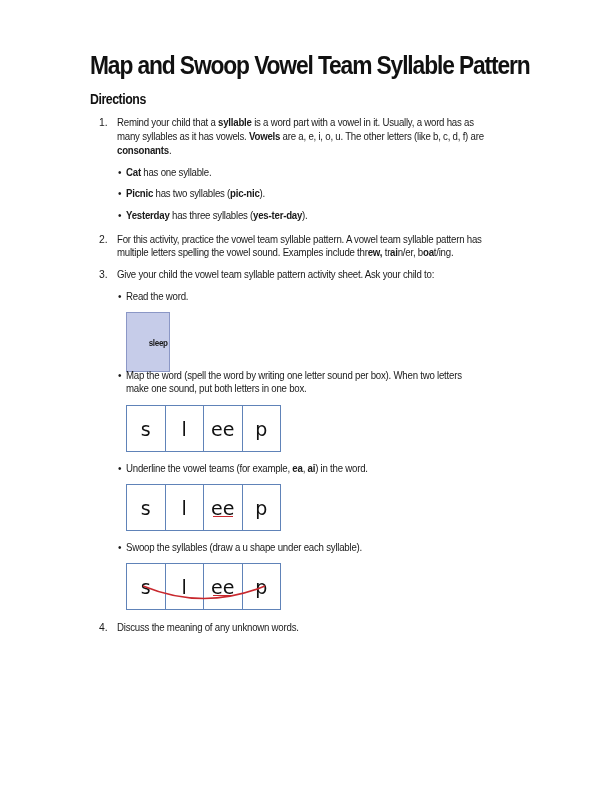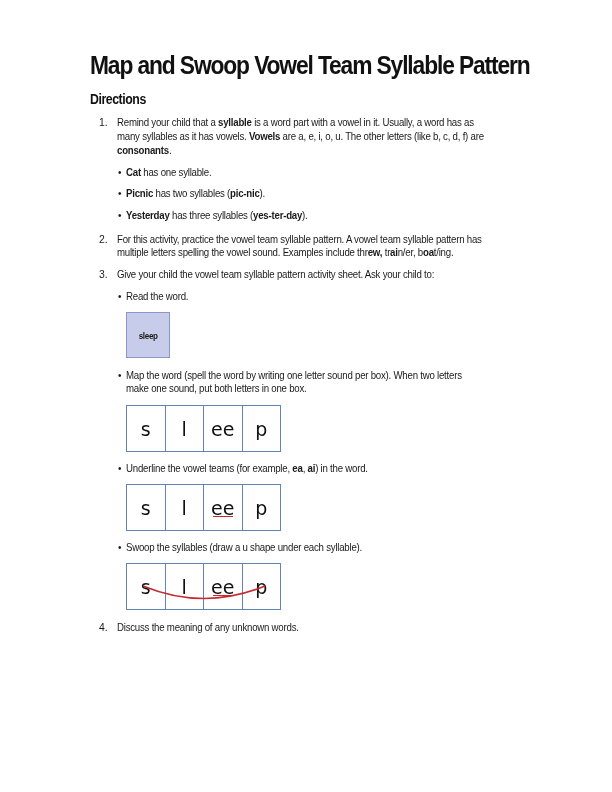--- a/index.html
+++ b/index.html
@@ -8,23 +8,23 @@
   .title { position: absolute; left: 90px; top: 50px; font-size: 26.5px; font-weight: bold;
            letter-spacing: -1.3px; transform: scaleX(0.86); transform-origin: left top;
            white-space: nowrap; color: #111; }
   .subhead { position: absolute; left: 90px; top: 91px; font-size: 14px; font-weight: bold;
              letter-spacing: -0.5px; transform: scaleX(0.88); transform-origin: left top; color: #111; }
   .t { position: absolute; font-size: 10.4px; line-height: 13.3px; white-space: nowrap;
        letter-spacing: -0.25px; transform: scaleX(0.93); transform-origin: left top; }
   .num { position: absolute; font-size: 10.4px; line-height: 13.3px; }
   .dot { position: absolute; font-size: 10px; line-height: 13.3px; }
   b { font-weight: bold; }
-  .wordcard { position: absolute; left: 126px; top: 312px; width: 44px; height: 46px;
+  .wordcard { position: absolute; left: 126px; top: 312px; width: 44px; height: 60px;
               background: #c6cce9; border: 1px solid #8b97c6; box-sizing: border-box;
-              display: flex; align-items: center; justify-content: center; }
+              display: flex; align-items: center; justify-content: flex-end; }
   .wordcard span { font-size: 9.5px; font-weight: bold; letter-spacing: -0.4px;
                    transform: scaleX(0.85); }
   .grid { position: absolute; left: 126px; width: 155px; height: 47px; display: flex;
           border: 1px solid #6083b8; box-sizing: border-box; }
   .cell { flex: 1; border-right: 1px solid #6083b8; display: flex; align-items: center;
           justify-content: center; font-family: "DejaVu Sans", sans-serif; font-size: 19px;
           color: #111; position: relative; }
   .cell:last-child { border-right: none; }
   .cell .ul { position: absolute; left: 9px; right: 9px; top: 31px; height: 0;
               border-top: 1.5px solid #c8282e; }

